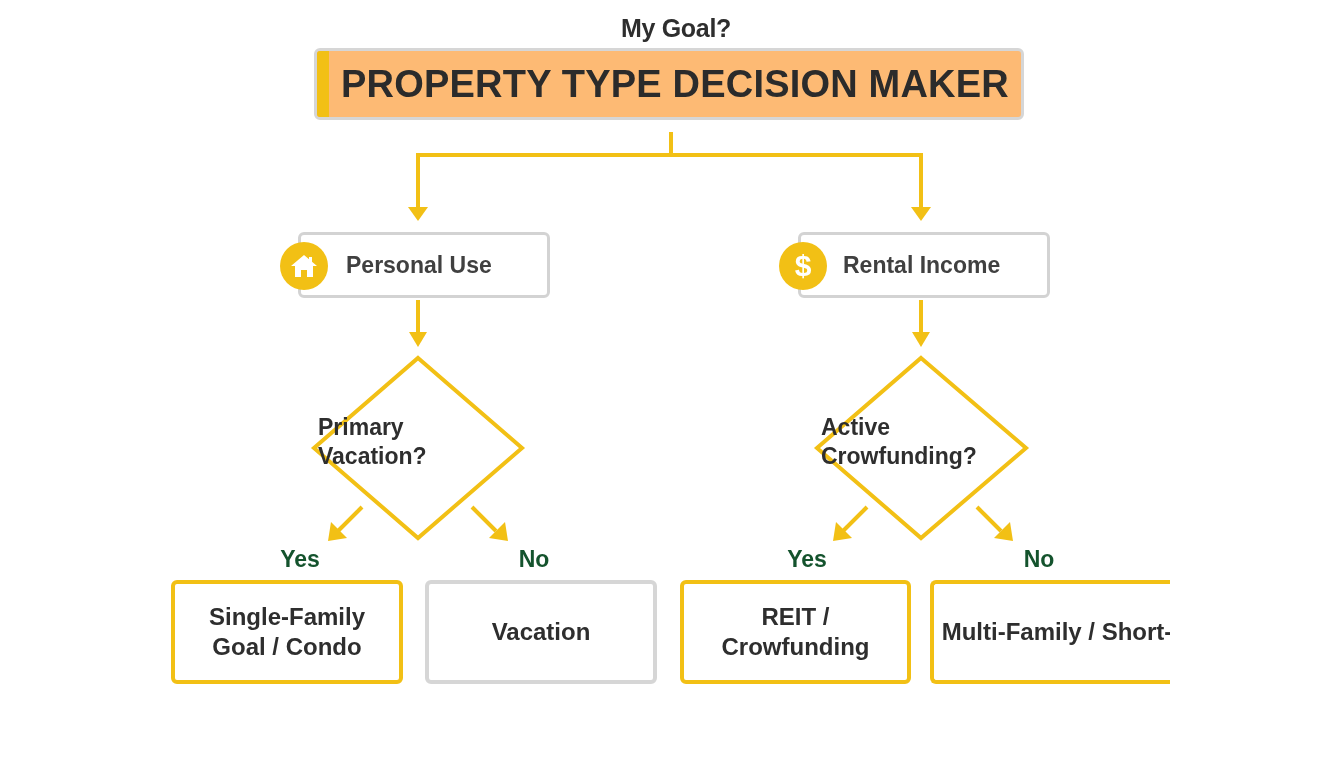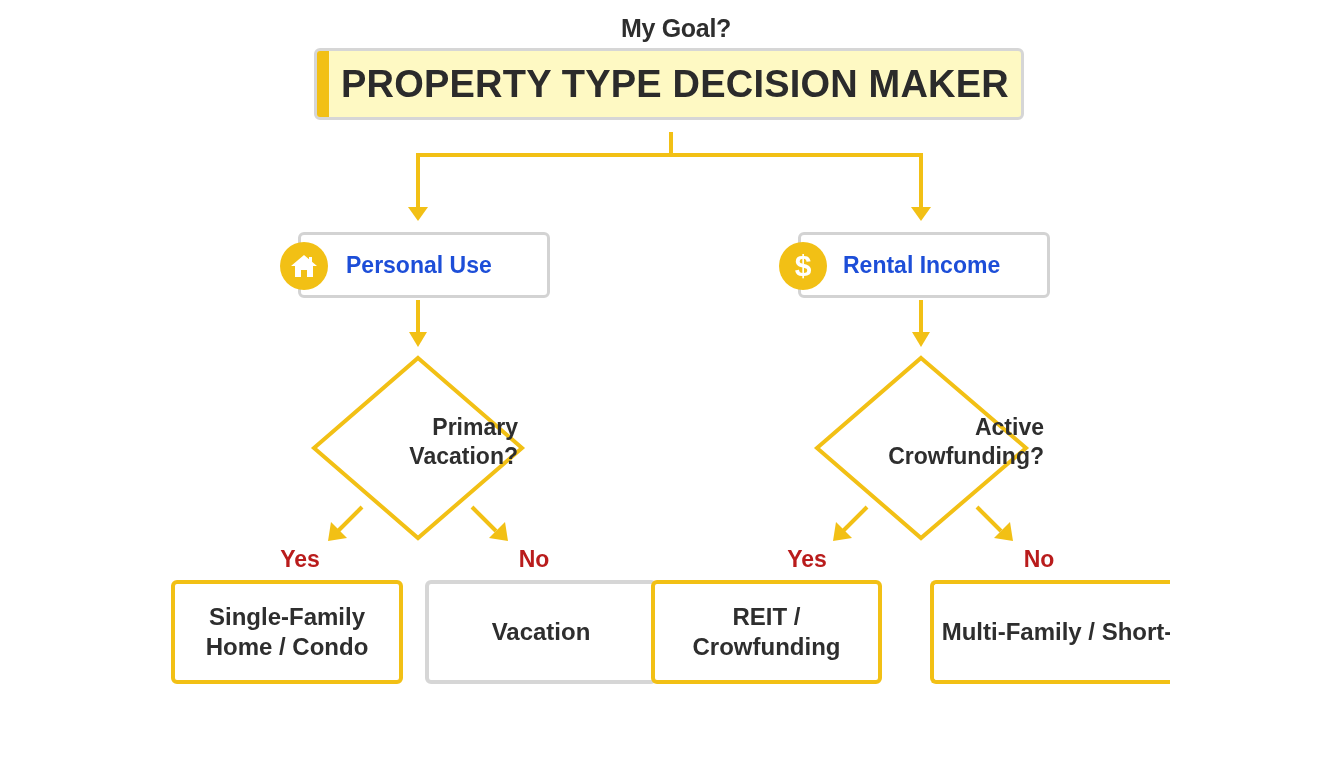--- a/index.html
+++ b/index.html
@@ -9,52 +9,52 @@
       font-family: "Liberation Sans", "DejaVu Sans", sans-serif;
       color: #2b2b2b;
     }
     .abs { position: absolute; }
     .goal-label {
       left: 0; width: 1352px; top: 14px; text-align: center;
       font-size: 25px; font-weight: bold; color: #2e2e2e; letter-spacing: -0.3px;
     }
     .title-box {
       left: 314px; top: 48px; width: 710px; height: 72px;
-      border: 3px solid #d6d6d6; border-radius: 6px; background: #fef9c3;
+      border: 3px solid #d6d6d6; border-radius: 6px; background: #fdba74;
       box-sizing: border-box; overflow: hidden;
     }
     .title-accent {
       position: absolute; left: 0; top: 0; bottom: 0; width: 12px; background: #f2c015;
     }
     .title-text {
       position: absolute; left: 12px; right: 0; top: 0; bottom: 0;
       display: flex; align-items: center; justify-content: center;
       font-size: 38px; font-weight: bold; color: #2b2b2b; letter-spacing: 0.2px;
     }
     svg.connectors { position: absolute; left: 0; top: 0; }
     .cat-box {
       top: 232px; width: 252px; height: 66px; box-sizing: border-box;
       border: 3px solid #d3d3d3; border-radius: 6px; background: #fff;
       display: flex; align-items: center;
-      font-size: 23px; font-weight: bold; color: #1d4ed8;
+      font-size: 23px; font-weight: bold; color: #404040;
     }
     .cat-box.left { left: 298px; padding-left: 45px; }
     .cat-box.right { left: 798px; padding-left: 42px; }
     .cat-icon {
       width: 48px; height: 48px; border-radius: 50%; background: #f2c015;
       top: 242px; display: flex; align-items: center; justify-content: center;
       color: #fff; font-weight: bold;
     }
     .cat-icon.left { left: 280px; }
     .cat-icon.right { left: 779px; }
     .diamond-text {
-      width: 200px; text-align: right; font-size: 23px; font-weight: bold;
+      width: 200px; text-align: left; font-size: 23px; font-weight: bold;
       line-height: 29px; color: #2e2e2e;
     }
-    .branch-label { font-size: 23px; font-weight: bold; color: #b91c1c; text-align: center; width: 80px; }
+    .branch-label { font-size: 23px; font-weight: bold; color: #14532d; text-align: center; width: 80px; }
     .result-box {
       top: 580px; height: 104px; box-sizing: border-box; background: #fff;
       border-radius: 6px; display: flex; align-items: center; justify-content: center;
       text-align: center; font-size: 24px; font-weight: bold; line-height: 30px; color: #2e2e2e;
     }
     .result-box.yellow { border: 4px solid #f2c015; }
     .result-box.gray { border: 4px solid #d6d6d6; }
     .result-box.cut { border-right: none; border-top-right-radius: 0; border-bottom-right-radius: 0; overflow: hidden; justify-content: center; padding-left: 10px; white-space: nowrap; }
   </style>
 </head>
@@ -118,45 +118,45 @@
   <div>Primary</div>
   <div>Vacation?</div>
 </div>
 
 <div class="abs branch-label" style="left:260px; top:546px;">Yes</div>
 <div class="abs branch-label" style="left:494px; top:546px;">No</div>
 
 <div class="abs result-box yellow" style="left:171px; width:232px;">
   <div>
     <div>Single-Family</div>
-    <div>Home / Condo</div>
+    <div>Goal / Condo</div>
   </div>
 </div>
 <div class="abs result-box gray" style="left:425px; width:232px;">
   <div>
     <div>Vacation</div>
   </div>
 </div>
 
 <div class="abs cat-box right">
   <span>Rental Income</span>
 </div>
 <div class="abs cat-icon right">
   <span style="font-size:30px;">$</span>
 </div>
 
-<div class="abs diamond-text" style="left:844px; top:413px;">
+<div class="abs diamond-text" style="left:821px; top:413px;">
   <div>Active</div>
   <div>Crowfunding?</div>
 </div>
 
 <div class="abs branch-label" style="left:767px; top:546px;">Yes</div>
 <div class="abs branch-label" style="left:999px; top:546px;">No</div>
 
-<div class="abs result-box yellow" style="left:651px; width:231px;">
+<div class="abs result-box yellow" style="left:680px; width:231px;">
   <div>
     <div>REIT /</div>
     <div>Crowfunding</div>
   </div>
 </div>
 <div class="abs result-box yellow cut" style="left:930px; width:240px;">
   <div style="text-align:left;">
     <div>Multi-Family / Short-</div>
   </div>
 </div>

